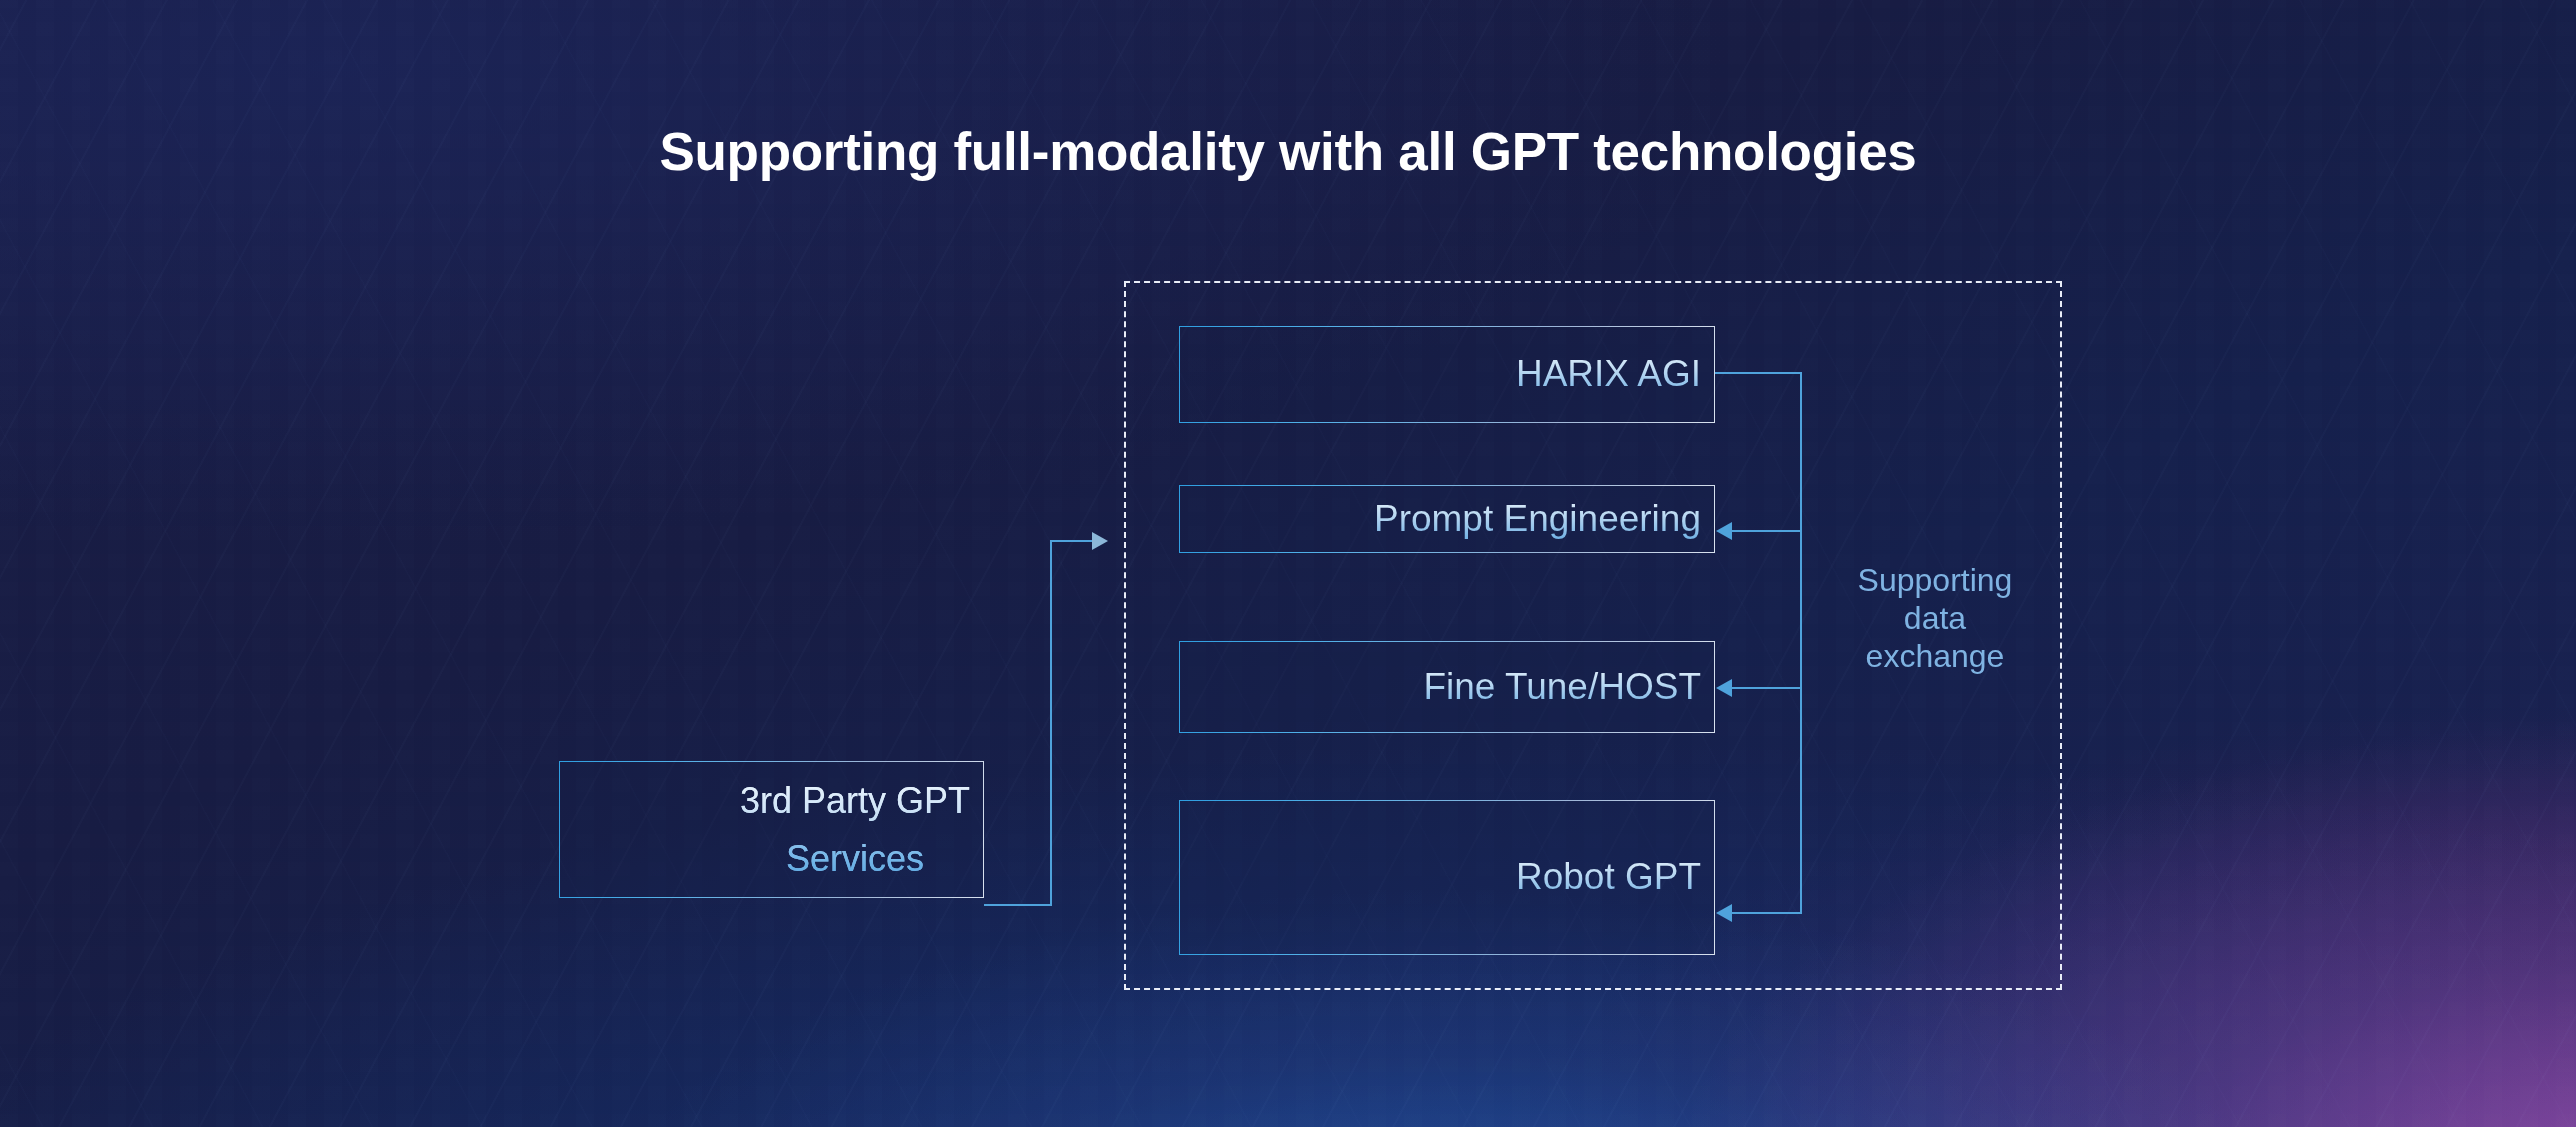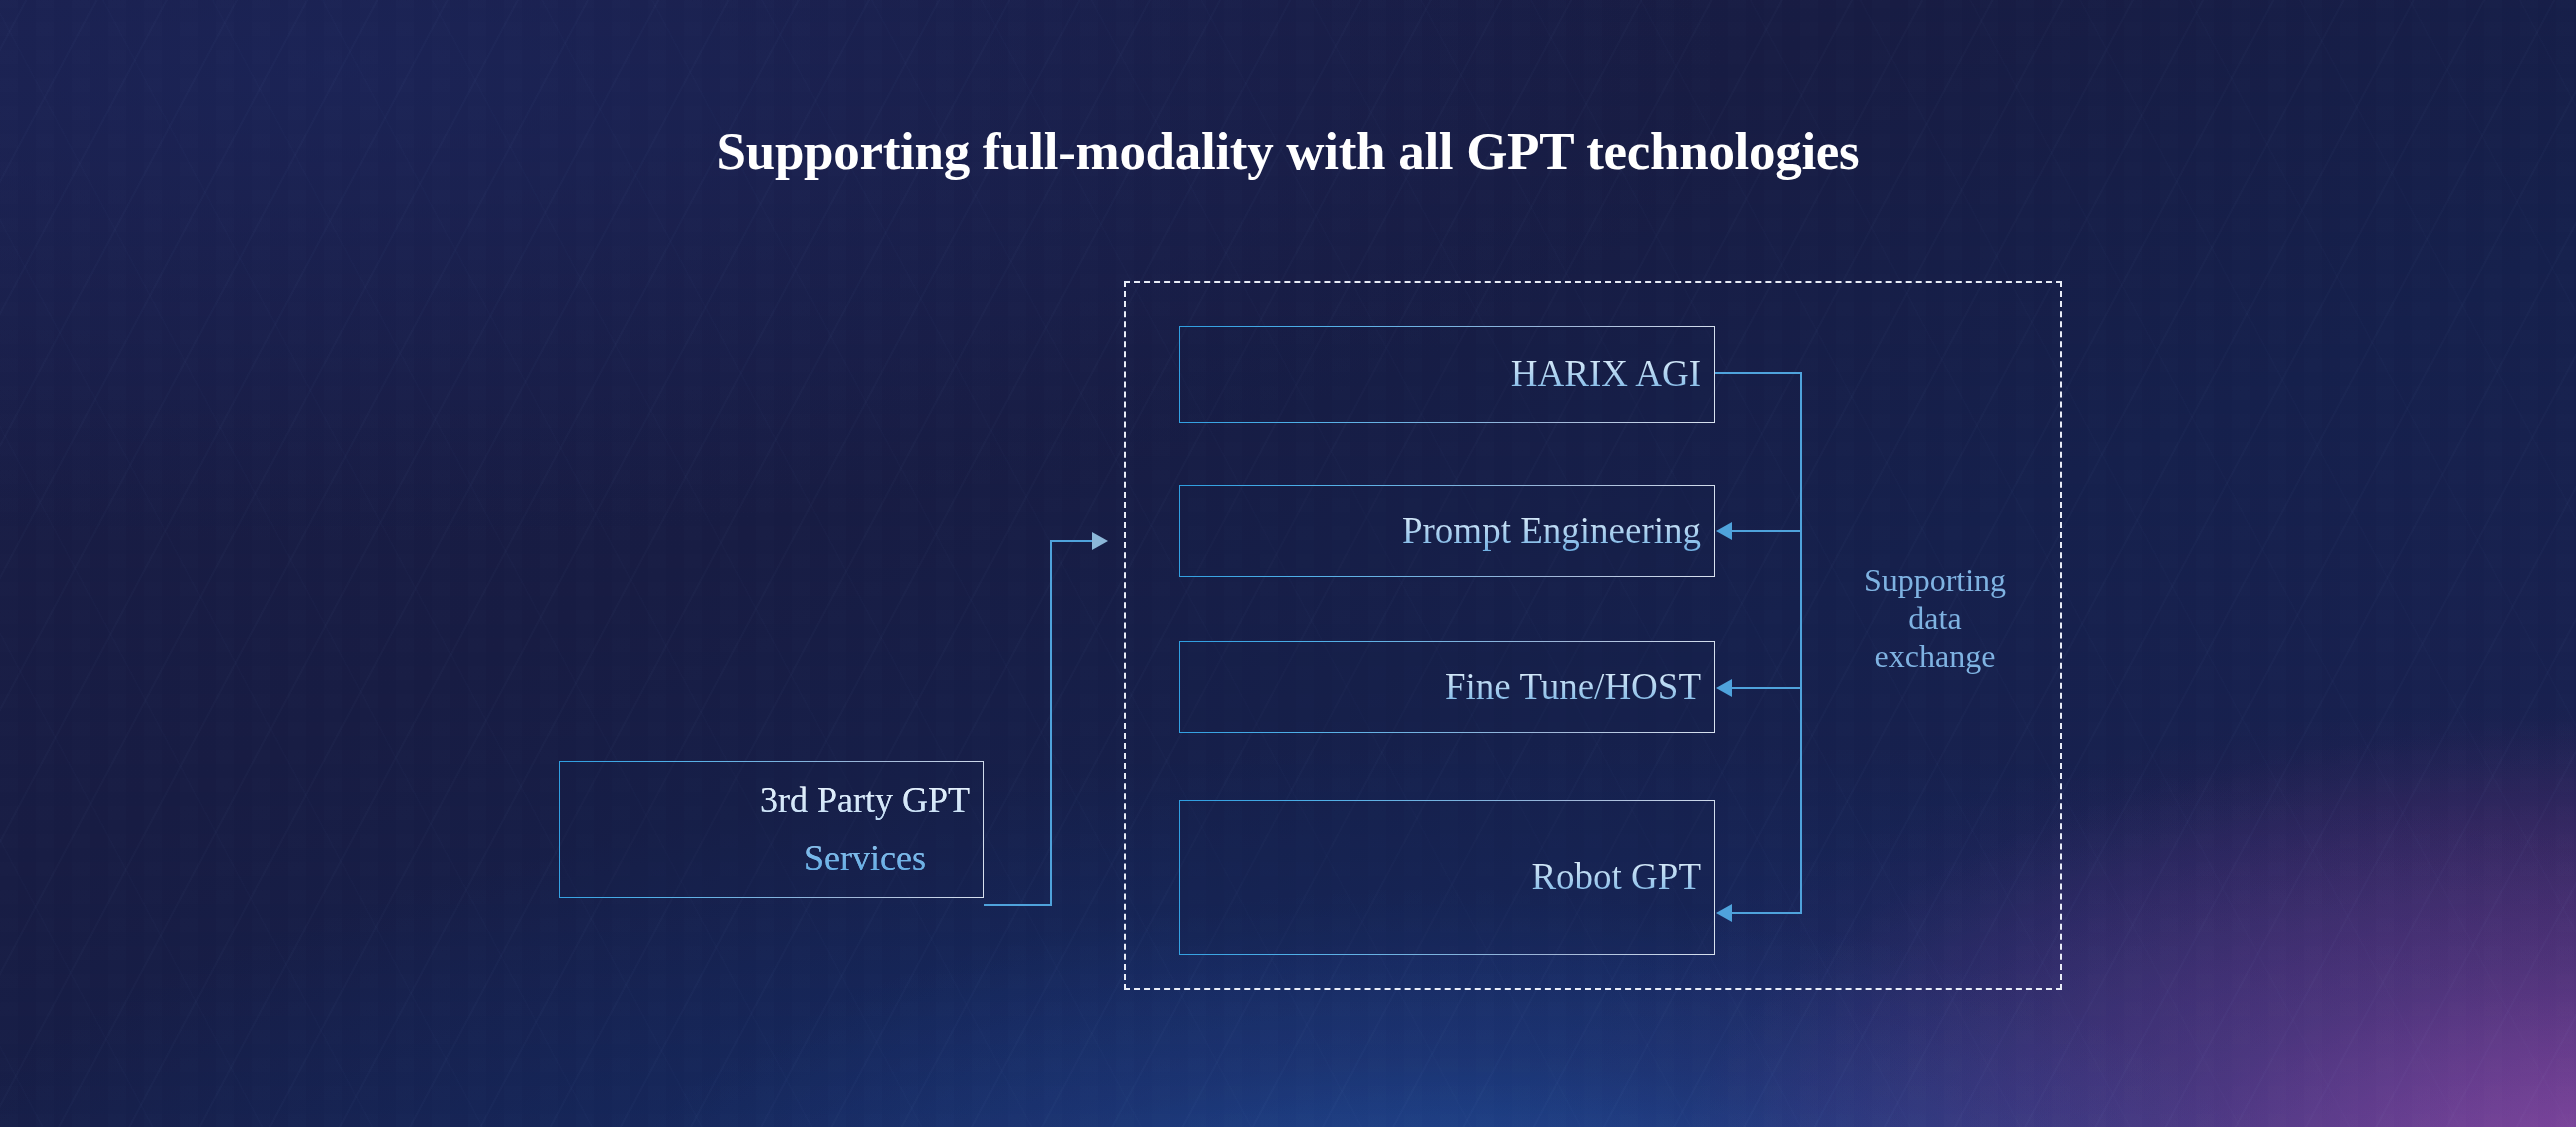--- a/index.html
+++ b/index.html
@@ -5,21 +5,21 @@
   html, body {
     margin: 0;
     padding: 0;
     background: #0f1330;
   }
   #slide {
     position: relative;
     width: 2576px;
     height: 1128px;
     overflow: hidden;
-    font-family: Liberation Serif, serif;
+    font-family: Liberation Sans, sans-serif;
     background: #1d4ed8;
   }
 
   
   .bg-layer { position: absolute; inset: 0; pointer-events: none; }
 
   .bg-base {
     background:
       radial-gradient(120% 90% at 62% 118%, rgba(22,56,126,0.95) 0%, rgba(22,50,115,0.55) 26%, rgba(24,34,80,0.0) 58%),
       radial-gradient(70% 80% at 100% 112%, rgba(120,46,130,0.85) 0%, rgba(84,38,104,0.50) 30%, rgba(40,28,74,0.0) 62%),
@@ -124,21 +124,21 @@
   .node-label .l2 {
     display: block;
     background: linear-gradient(180deg, #8ec4ee 0%, #5aa8e2 100%);
     -webkit-background-clip: text;
     background-clip: text;
     color: transparent;
     margin-top: 16px;
   }
 
   #node-harix   { left: 1179px; top: 326px;  width: 536px; height: 97px; }
-  #node-prompt  { left: 1179px; top: 485px;  width: 536px; height: 92px; }
+  #node-prompt  { left: 1179px; top: 485px;  width: 536px; height: 68px; }
   #node-finetune{ left: 1179px; top: 641px;  width: 536px; height: 92px; }
   #node-robot   { left: 1179px; top: 800px; width: 536px; height: 155px; }
   #node-thirdparty { left: 559px; top: 761px; width: 425px; height: 137px; }
 
   
   .conn { position: absolute; background: #4fa3dc; }
   .conn-v { width: 1.9px; }
   .conn-h { height: 1.9px; }
 
   

